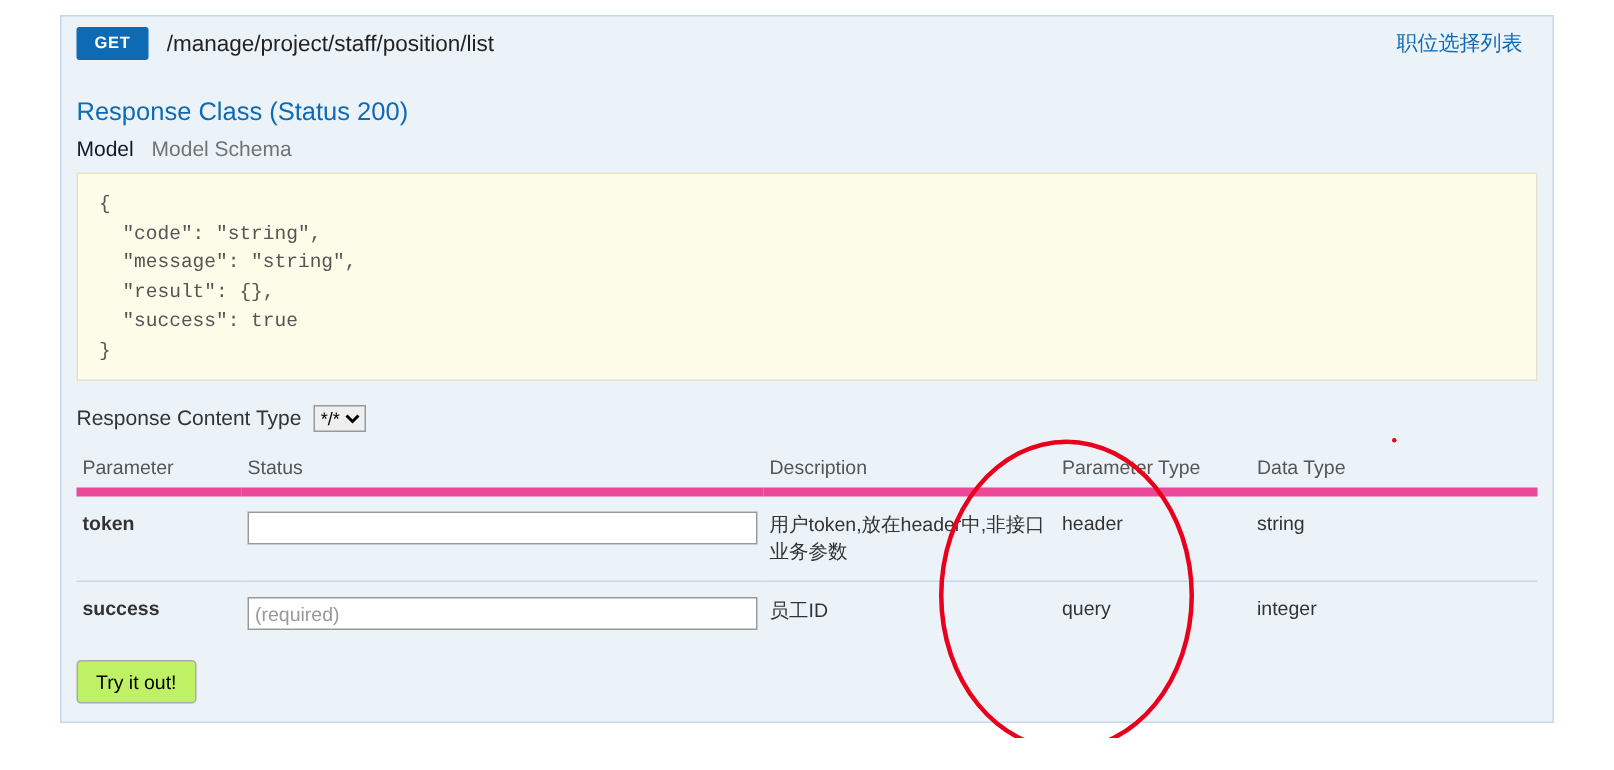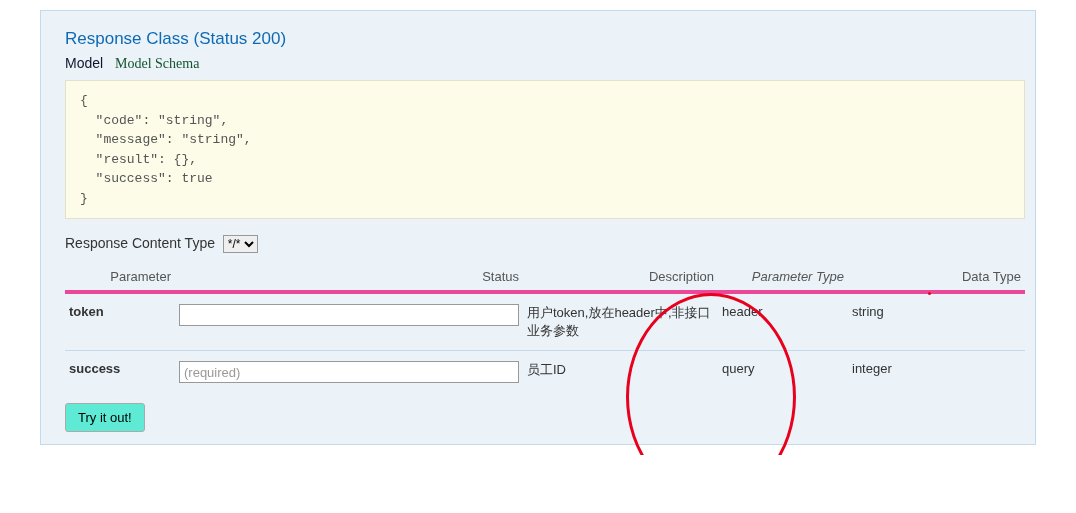--- a/index.html
+++ b/index.html
@@ -34,39 +34,39 @@
       font-size: 15px;
       color: #222;
       flex: 1;
     }
     .endpoint-name {
       color: #0f6ab4;
       font-size: 14px;
       margin-right: 10px;
     }
     .panel-body {
-      padding: 10px 10px 12px 24px;
+      padding: 10px 10px 12px 10px;
     }
     .section-title {
       color: #0f6ab4;
       font-size: 17px;
       font-weight: normal;
       margin: 8px 0 6px 0;
     }
     .tabs {
       margin-bottom: 8px;
     }
     .tab {
       display: inline-block;
       font-size: 14px;
       margin-right: 8px;
       cursor: pointer;
     }
     .tab.inactive { color: #0f172a; }
-    .tab.active { color: #14532d; font-family: Liberation Serif, serif; }
+    .tab.active { color: #737373; }
     .schema-box {
       background: #fcfce9;
       border: 1px solid #e5e0c6;
       padding: 10px 14px;
       font-family: "Courier New", Courier, monospace;
       font-size: 13px;
       color: #555;
       white-space: pre;
       line-height: 1.5;
     }
@@ -79,26 +79,26 @@
       font-size: 12px;
       margin-left: 4px;
       border: 1px solid #999;
     }
     .params-table {
       width: 100%;
       border-collapse: collapse;
       margin-top: 6px;
     }
     .params-table th {
-      text-align: right;
+      text-align: left;
       font-weight: normal;
       color: #555;
       font-size: 13px;
       padding: 6px 4px;
-      border-bottom: 4px solid #ec4899;
+      border-bottom: 6px solid #ec4899;
     }
     .params-table td {
       padding: 10px 4px;
       border-bottom: 1px solid #c3d9ec;
       font-size: 13px;
       vertical-align: top;
       color: #333;
       margin-left: 44px;
     }
     .params-table tbody tr:last-child td {
@@ -115,21 +115,21 @@
       border: 1px solid #999;
       height: 22px;
     }
     .param-input.required {
       border: 1px solid #999;
     }
     .param-input::placeholder { color: #999; }
     .try-btn {
       margin-top: 10px;
       padding: 6px 12px;
-      background: #5eead4;
+      background: #bef264;
       border: 1px solid #aaa;
       border-radius: 3px;
       font-size: 13px;
       cursor: pointer;
     }
     .red-circle {
       position: absolute;
       border: 3px solid #e8001c;
       border-radius: 50%;
       pointer-events: none;
@@ -137,29 +137,34 @@
     .red-dot {
       position: absolute;
       width: 3px;
       height: 3px;
       background: #e8001c;
       border-radius: 50%;
     }
     .col-parameter { width: 110px; }
     .col-value { width: 320px; }
     .col-desc { width: 195px; }
-    .col-ptype { width: 130px; font-style: italic; }
+    .col-ptype { width: 130px; }
     .col-dtype { width: auto; }
     .panel-wrap { position: relative; }
   </style>
 </head>
 <body>
 
 <div class="panel-wrap">
 <div class="panel">
+  <div class="panel-header">
+    <span class="method-badge">GET</span>
+    <span class="path">/manage/project/staff/position/list</span>
+    <span class="endpoint-name">职位选择列表</span>
+  </div>
 
   <div class="panel-body">
     <div class="section-title">Response Class (Status 200)</div>
     <div class="tabs">
       <span class="tab inactive">Model</span>
       <span class="tab active">Model Schema</span>
     </div>
     <div class="schema-box">{
   "code": "string",
   "message": "string",

